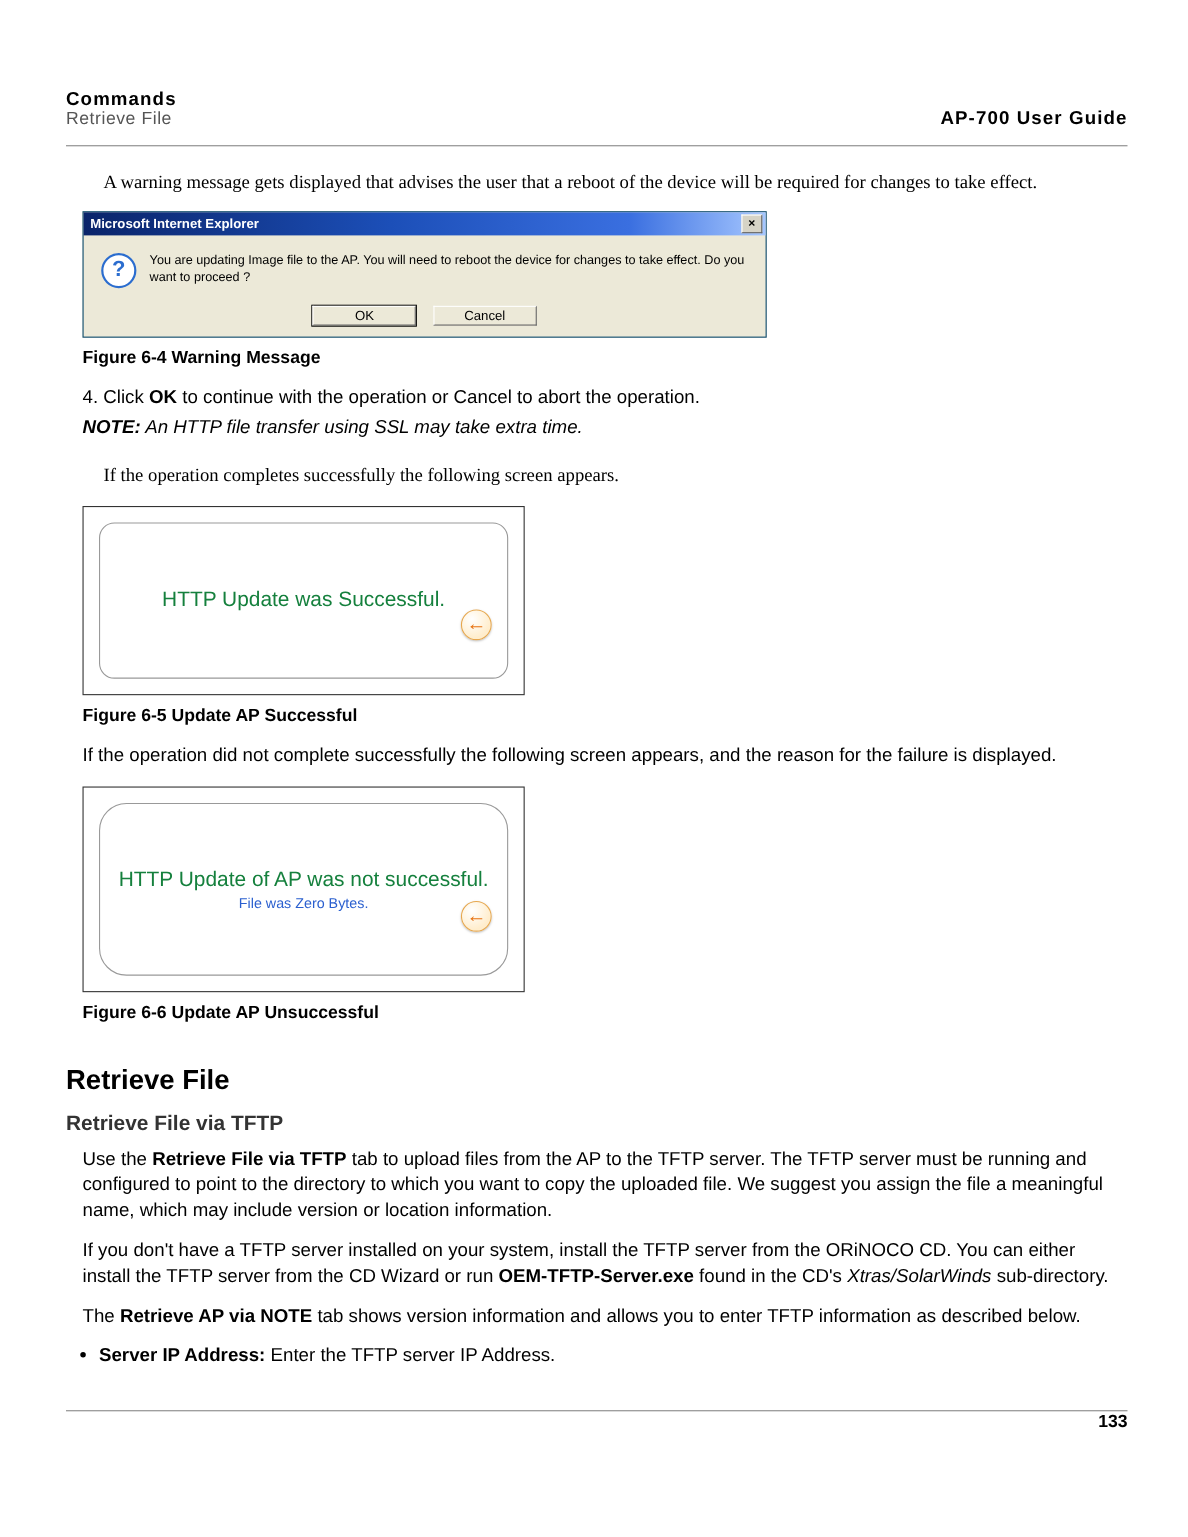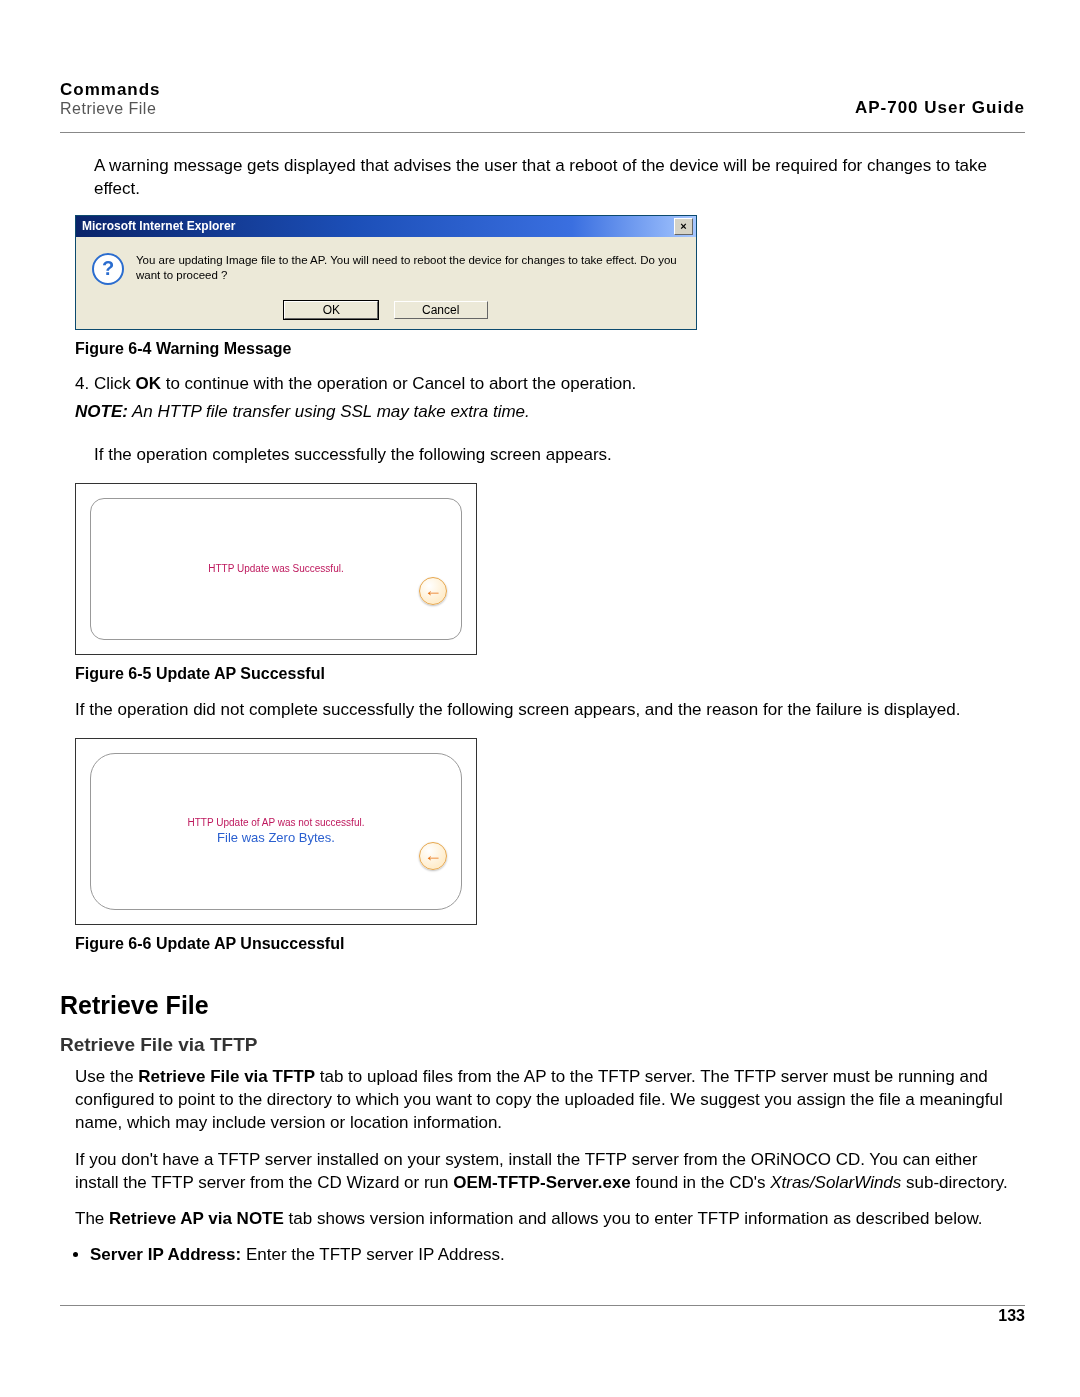--- a/index.html
+++ b/index.html
@@ -19,21 +19,21 @@
     display: flex;
     justify-content: space-between;
     align-items: flex-end;
     border-bottom: 1px solid #888;
     padding-bottom: 14px;
     margin-bottom: 18px;
   }
   .header-left .hl1 { font-weight: bold; letter-spacing: 1px; font-size: 17px; }
   .header-left .hl2 { color: #555; letter-spacing: 0.5px; font-size: 16px; }
   .header-right { font-weight: bold; letter-spacing: 1px; font-size: 17px; }
-  .para { margin: 22px 20px 14px 34px; line-height: 1.35; }
+  .para { margin: 22px 20px 14px 34px; line-height: 1.35; font-family: Liberation Serif, serif; }
   .para-noindent { margin: 10px 0 14px 15px; line-height: 1.35; }
   .figcap { font-weight: bold; margin: 10px 0 16px 15px; font-size: 16px; }
   .ol-step { margin: 12px 0 8px 15px; }
   .note { font-style: italic; font-weight: bold; margin: 8px 0 8px 15px; }
   .note .note-txt { font-weight: normal; }
   h2.sec { font-size: 25px; font-weight: bold; margin: 38px 0 14px 0; }
   h3.sub { font-size: 19px; font-weight: bold; margin: 8px 0 10px 0; color: #333; }
   ul.bullets { margin: 6px 0 0 30px; padding: 0; }
   ul.bullets li { margin: 4px 0; list-style: disc; }
 
@@ -94,21 +94,21 @@
     position: relative;
   }
   .inner {
     width: 370px; height: 140px;
     border: 1px solid #999;
     border-radius: 14px;
     position: relative;
     display: flex; flex-direction: column; align-items: center; justify-content: center;
     font-family: Arial, sans-serif;
   }
-  .inner .msg1 { color: #be185d; font-size: 10px; text-align:left; }
+  .inner .msg1 { color: #15803d; font-size: 19px; text-align:left; }
   .inner .msg2 { color: #2a5fcf; font-size: 13px; margin-top:2px; }
   .arrow-btn {
     position: absolute; right: 14px; top: 78px;
     width: 26px; height: 26px; border-radius: 50%;
     border: 1px solid #e6a74e;
     background: radial-gradient(circle at 35% 30%, #fff 0%, #ffedcc 70%);
     display: flex; align-items: center; justify-content: center;
     color: #e87516; font-size: 18px; font-weight: bold;
     box-shadow: 0 1px 2px rgba(0,0,0,.25);
   }

